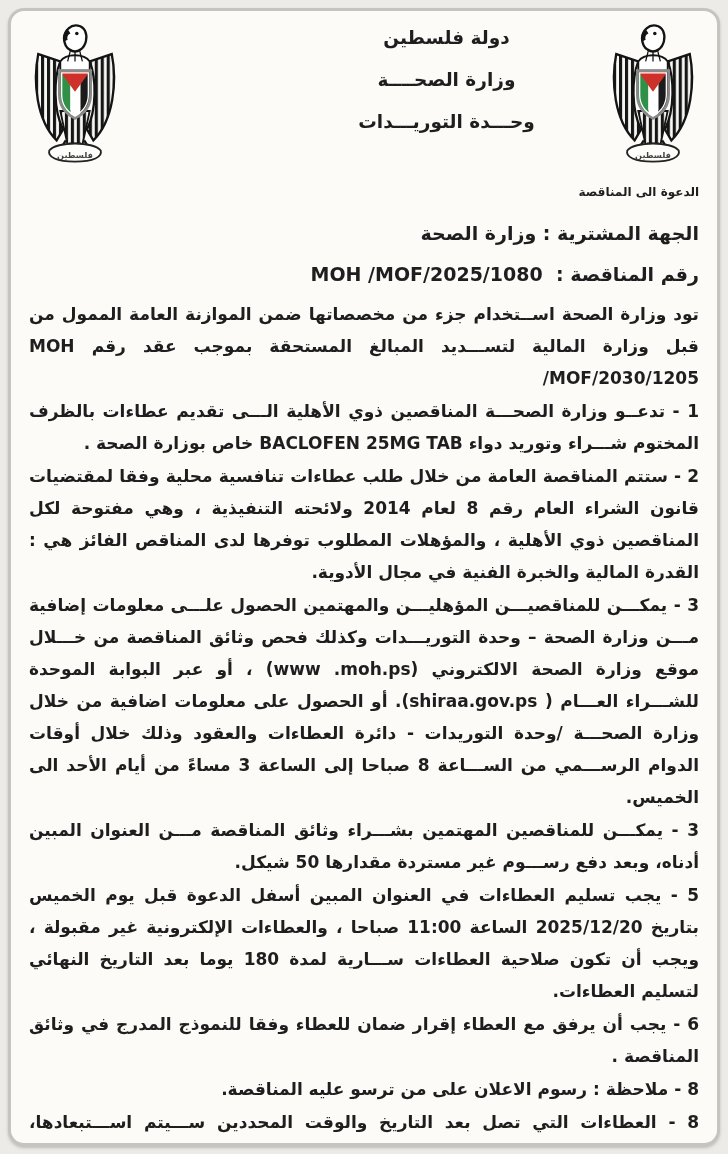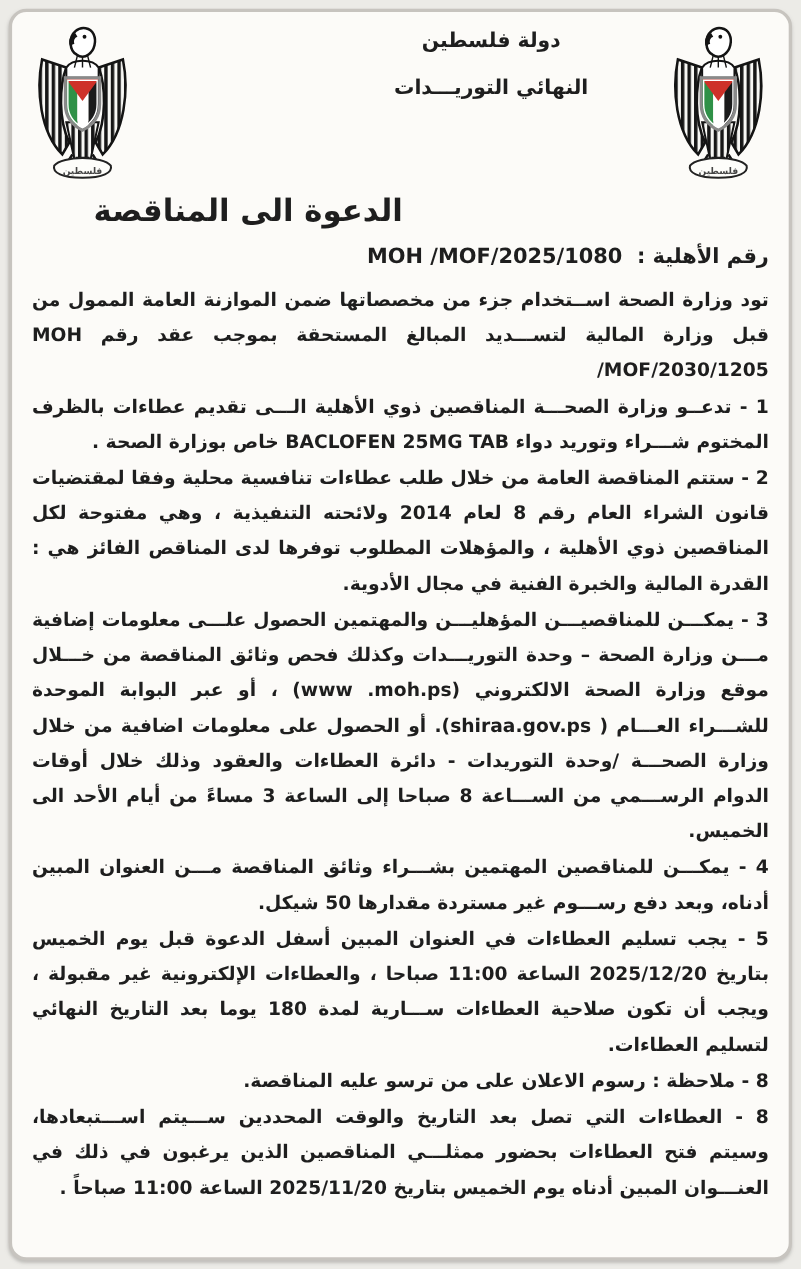--- a/index.html
+++ b/index.html
@@ -39,23 +39,23 @@
     flex: 1;
     direction: rtl;
     text-align: center;
     padding-left: 165px;
     margin-top: -4px;
     font-size: 18.5px;
     line-height: 42px;
   }
   
   .title {
-    font-size: 28px;
+    font-size: 12px;
     line-height: 30px;
-    text-align: left;
+    text-align: right;
     padding-left: 56px;
     margin: 6px 0 0;
   }
   .meta-line { font-size: 19px; line-height: 30px; margin: 11px 0 0; }
   
   .body-text p {
     font-size: 17px;
     line-height: 32px;
     text-align: justify;
     margin: 0;
@@ -101,42 +101,45 @@
           <path d="M35.5,56.5 H64.5 V80 C64.5,92 57,99.5 50,103.2 C43,99.5 35.5,92 35.5,80 Z" fill="none" stroke="#ffffff" stroke-width="1.4"></path>
           <path d="M22,141 C30,131 70,131 78,141 C80,148 70,153 50,153 C30,153 20,148 22,141 Z" fill="#fdfdfa" stroke="#222222" stroke-width="2"></path>
           <text x="50" y="149.5" text-anchor="middle" font-size="9" font-weight="bold" fill="#444444">فلسطين</text>
         </g>
       </defs>
       <use href="#pal-emblem"></use>
     </svg>
 
     <div class="ministry-block">
       <div>دولة فلسطين</div>
-      <div>النهائي التوريـــدات</div>
+      <div>وزارة الصحــــة</div>
+      <div>وحـــدة التوريـــدات</div>
     </div>
 
     <svg class="emblem" viewBox="0 0 100 160" xmlns="http://www.w3.org/2000/svg">
       <use href="#pal-emblem"></use>
     </svg>
 
   </header>
 
   <h1 class="title">الدعوة الى المناقصة</h1>
 
   <div class="meta">
-    <p class="meta-line"><span>رقم الأهلية :</span>&nbsp;&nbsp;<span class="ltr">MOH /MOF/2025/1080</span></p>
+    <p class="meta-line">الجهة المشترية : وزارة الصحة</p>
+    <p class="meta-line"><span>رقم المناقصة :</span>&nbsp;&nbsp;<span class="ltr">MOH /MOF/2025/1080</span></p>
   </div>
 
   <div class="body-text">
     <p class="intro">تود وزارة الصحة اســتخدام جزء من مخصصاتها ضمن الموازنة العامة الممول من قبل وزارة المالية لتســـديد المبالغ المستحقة  بموجب عقد رقم ⁦MOH /MOF/2030/1205⁩</p>
 
     <div class="items">
       <p>1 - تدعــو وزارة الصحـــة  المناقصين ذوي الأهلية الـــى تقديم عطاءات بالظرف المختوم شـــراء وتوريد دواء ⁦BACLOFEN 25MG TAB⁩ خاص بوزارة الصحة .</p>
       <p>2 - ستتم المناقصة العامة من خلال طلب عطاءات تنافسية  محلية وفقا لمقتضيات قانون الشراء العام رقم 8 لعام 2014 ولائحته التنفيذية ، وهي مفتوحة لكل المناقصين ذوي الأهلية ، والمؤهلات المطلوب توفرها لدى المناقص الفائز هي : القدرة المالية والخبرة الفنية في مجال الأدوية.</p>
       <p>3 - يمكـــن للمناقصيـــن المؤهليـــن والمهتمين الحصول علـــى معلومات إضافية مـــن وزارة الصحة – وحدة التوريـــدات  وكذلك فحص وثائق المناقصة من خـــلال موقع وزارة الصحة الالكتروني (⁦www .moh.ps⁩) ، أو عبر البوابة الموحدة للشـــراء العـــام ( ⁦shiraa.gov.ps⁩). أو الحصول على معلومات اضافية من خلال وزارة الصحـــة /وحدة التوريدات - دائرة العطاءات والعقود  وذلك خلال أوقات الدوام الرســـمي من الســـاعة 8 صباحا إلى الساعة 3 مساءً  من أيام الأحد الى الخميس.</p>
-      <p>4 - يمكـــن للمناقصين المهتمين بشـــراء وثائق المناقصة مـــن العنوان المبين أدناه، وبعد دفع رســـوم غير مستردة مقدارها 50 شيكل.</p>
+      <p>3 - يمكـــن للمناقصين المهتمين بشـــراء وثائق المناقصة مـــن العنوان المبين أدناه، وبعد دفع رســـوم غير مستردة مقدارها 50 شيكل.</p>
       <p>5 - يجب تسليم العطاءات في العنوان المبين أسفل الدعوة قبل  يوم الخميس بتاريخ  2025/12/20  الساعة 11:00  صباحا ، والعطاءات الإلكترونية غير مقبولة ، ويجب أن تكون صلاحية العطاءات ســـارية لمدة 180 يوما بعد التاريخ النهائي لتسليم العطاءات.</p>
+      <p>6 - يجب أن يرفق مع العطاء إقرار ضمان للعطاء وفقا للنموذج المدرج في وثائق المناقصة  .</p>
       <p>8 - ملاحظة : رسوم الاعلان على من ترسو عليه المناقصة.</p>
       <p>8 - العطاءات التي تصل بعد التاريخ والوقت المحددين ســـيتم اســـتبعادها، وسيتم فتح العطاءات بحضور ممثلـــي المناقصين الذين يرغبون في ذلك في العنـــوان المبين أدناه  يوم الخميس بتاريخ 2025/11/20 الساعة  11:00  صباحاً .</p>
     </div>
   </div>
 
 </div>
 
 </body></html>

